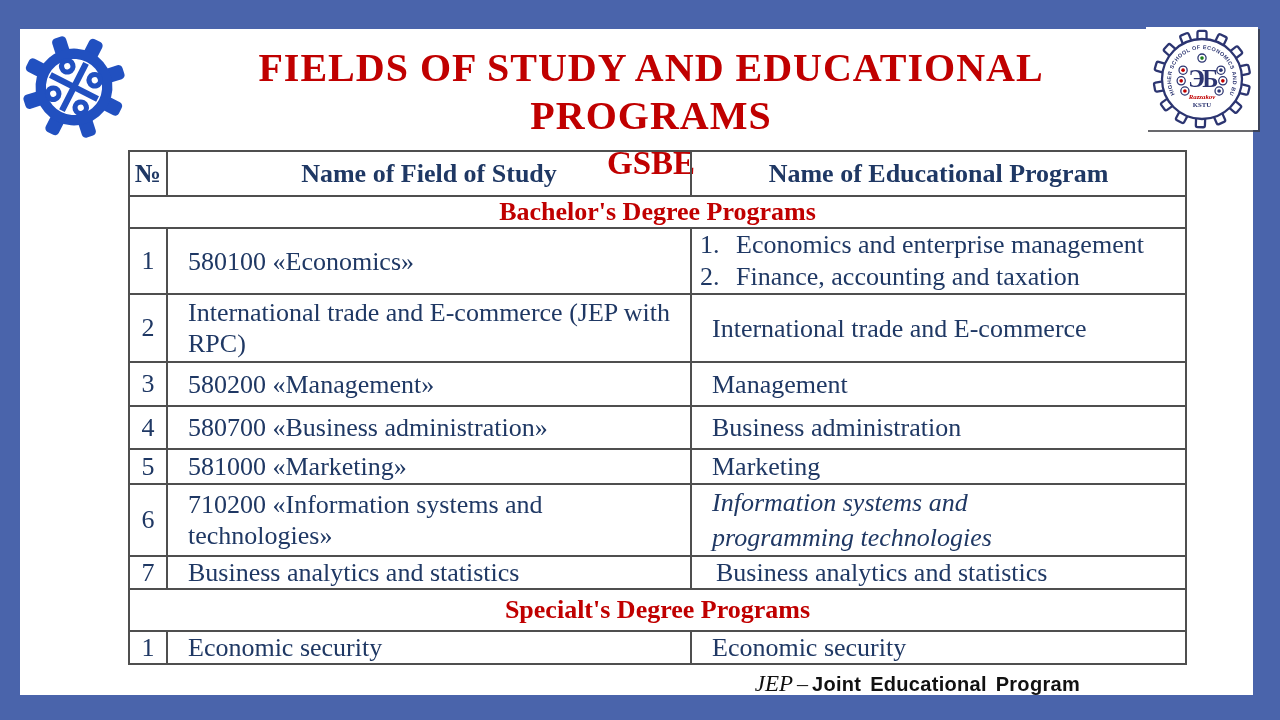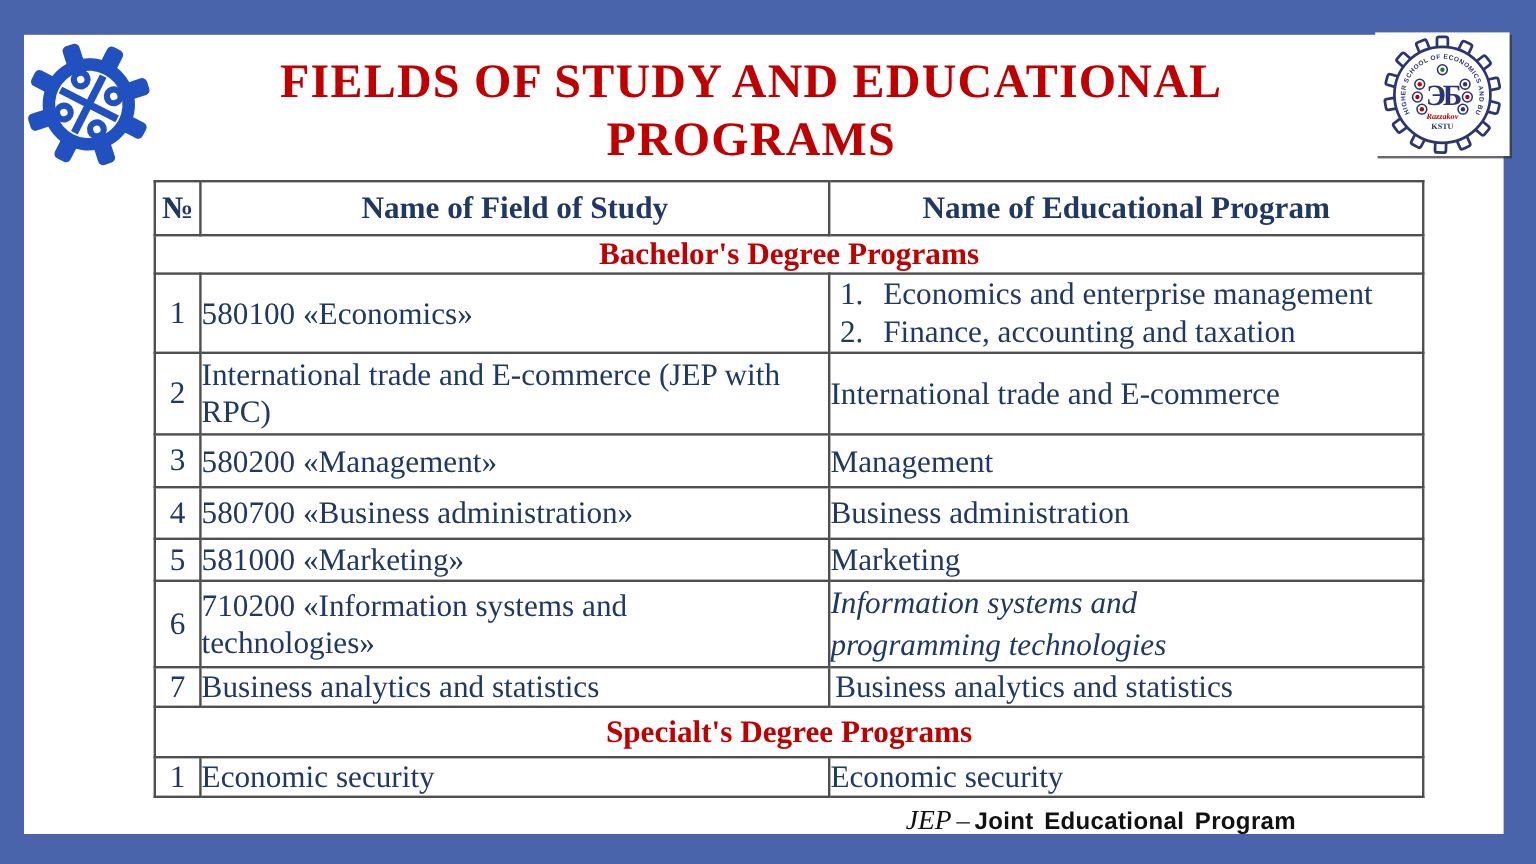--- a/index.html
+++ b/index.html
@@ -7,21 +7,21 @@
     position:relative;width:1280px;height:720px;
     background:#4a64ab;overflow:hidden;
     font-family:"Liberation Serif","DejaVu Serif",serif;
   }
   .content{
     position:absolute;left:20px;top:29px;right:27px;bottom:25px;
     background:#ffffff;
   }
   
   .title{
-    position:absolute;left:131px;top:44px;width:990px;
+    position:absolute;left:156px;top:44px;width:990px;
     text-align:center;color:#c00000;font-weight:bold;
   }
   .title .t1{font-size:40px;line-height:48px;letter-spacing:1px;}
   .title .t2{font-size:33px;line-height:38px;margin-top:4px;}
   
   .logo-left{position:absolute;left:22px;top:31px;width:104px;height:112px;}
   .logo-right{
     position:absolute;left:1146px;top:27px;width:112px;height:103px;
     background:#ffffff;box-shadow:2px 2px 0 rgba(55,55,60,.75);
     display:flex;align-items:center;justify-content:center;
@@ -37,21 +37,21 @@
     overflow:hidden;
   }
   td.no{text-align:center;}
   td.field{padding:1px 6px 1px 7px;}
   td.prog{padding:1px 6px 1px 14px;}
   td.prog.flush{padding-left:4px;}
   tr.head td{font-weight:bold;text-align:center;}
   tr.section td{
     font-weight:bold;text-align:center;color:#c00000;font-size:26px;
   }
-  .line{display:block;line-height:31px;}
+  .line{display:block;line-height:31px;padding-left:20px;}
   .prog .line.tall{line-height:35px;font-style:italic;}
   .plist .item{display:block;line-height:32px;white-space:nowrap;}
   .plist .num{display:inline-block;width:36px;padding-left:4px;}
   
   .footnote{
     position:absolute;top:671px;left:560px;width:520px;text-align:right;
     color:#111;white-space:nowrap;
   }
   .footnote .jep{font-style:italic;font-size:23px;}
   .footnote .dash{font-size:22px;}
@@ -136,20 +136,21 @@
         <circle cx="75.8" cy="45.3" r="2" fill="#2c3571"></circle>
       </g>
       <text x="55" y="64" text-anchor="middle" font-size="27" font-weight="bold" font-family="Liberation Serif, DejaVu Serif, serif" fill="#2c3571" letter-spacing="-3">ЭБ</text>
       <text x="55" y="77" text-anchor="middle" font-size="7.5" font-weight="bold" font-style="italic" font-family="Liberation Serif, DejaVu Serif, serif" fill="#c00000">Razzakov</text>
       <text x="55" y="86" text-anchor="middle" font-size="7.5" font-weight="bold" font-family="Liberation Serif, DejaVu Serif, serif" fill="#2c3571">KSTU</text>
     </svg>
   </div>
 
   <div class="title">
     <div class="t1">FIELDS OF STUDY AND EDUCATIONAL PROGRAMS</div>
+    <div class="t2">GSBE</div>
   </div>
 
   <table class="programs">
     <colgroup>
         <col style="width:38px">
         <col style="width:524px">
         <col style="width:495px">
       </colgroup>
     <tbody>
       <tr class="head" style="height:45px">

